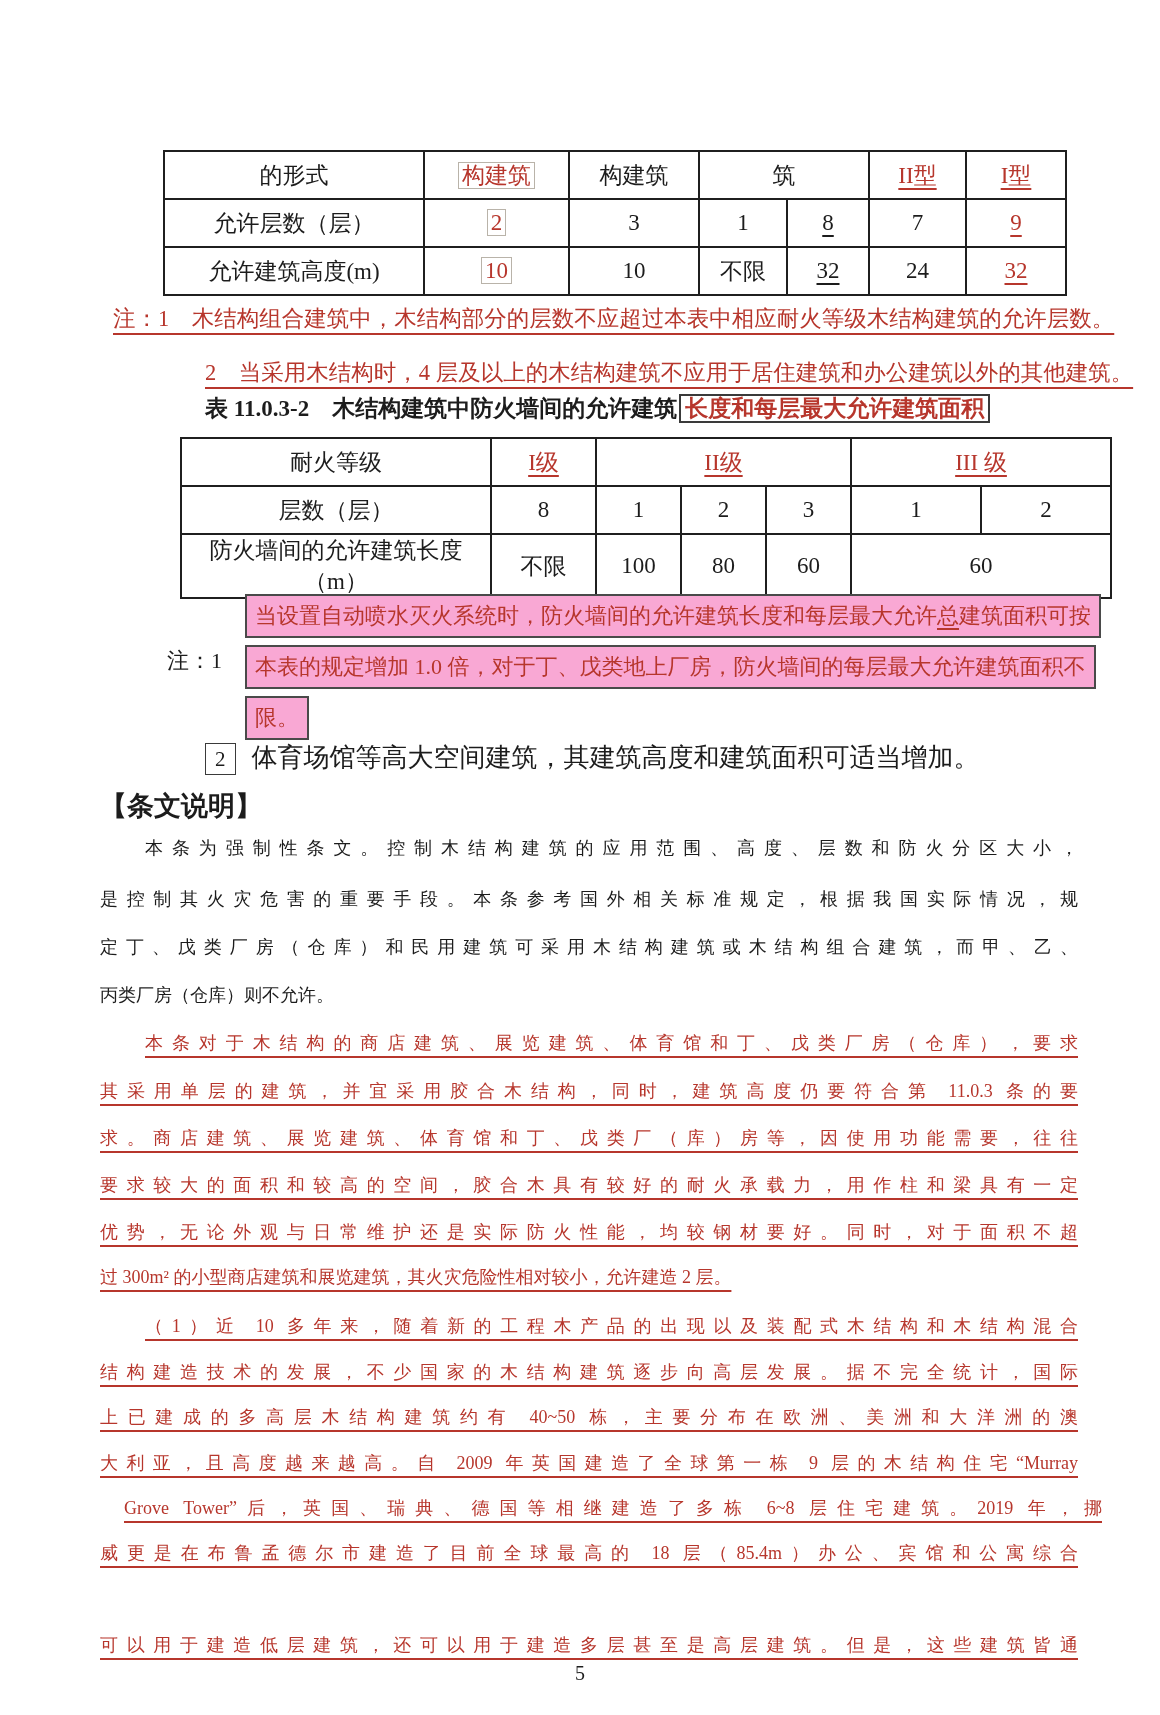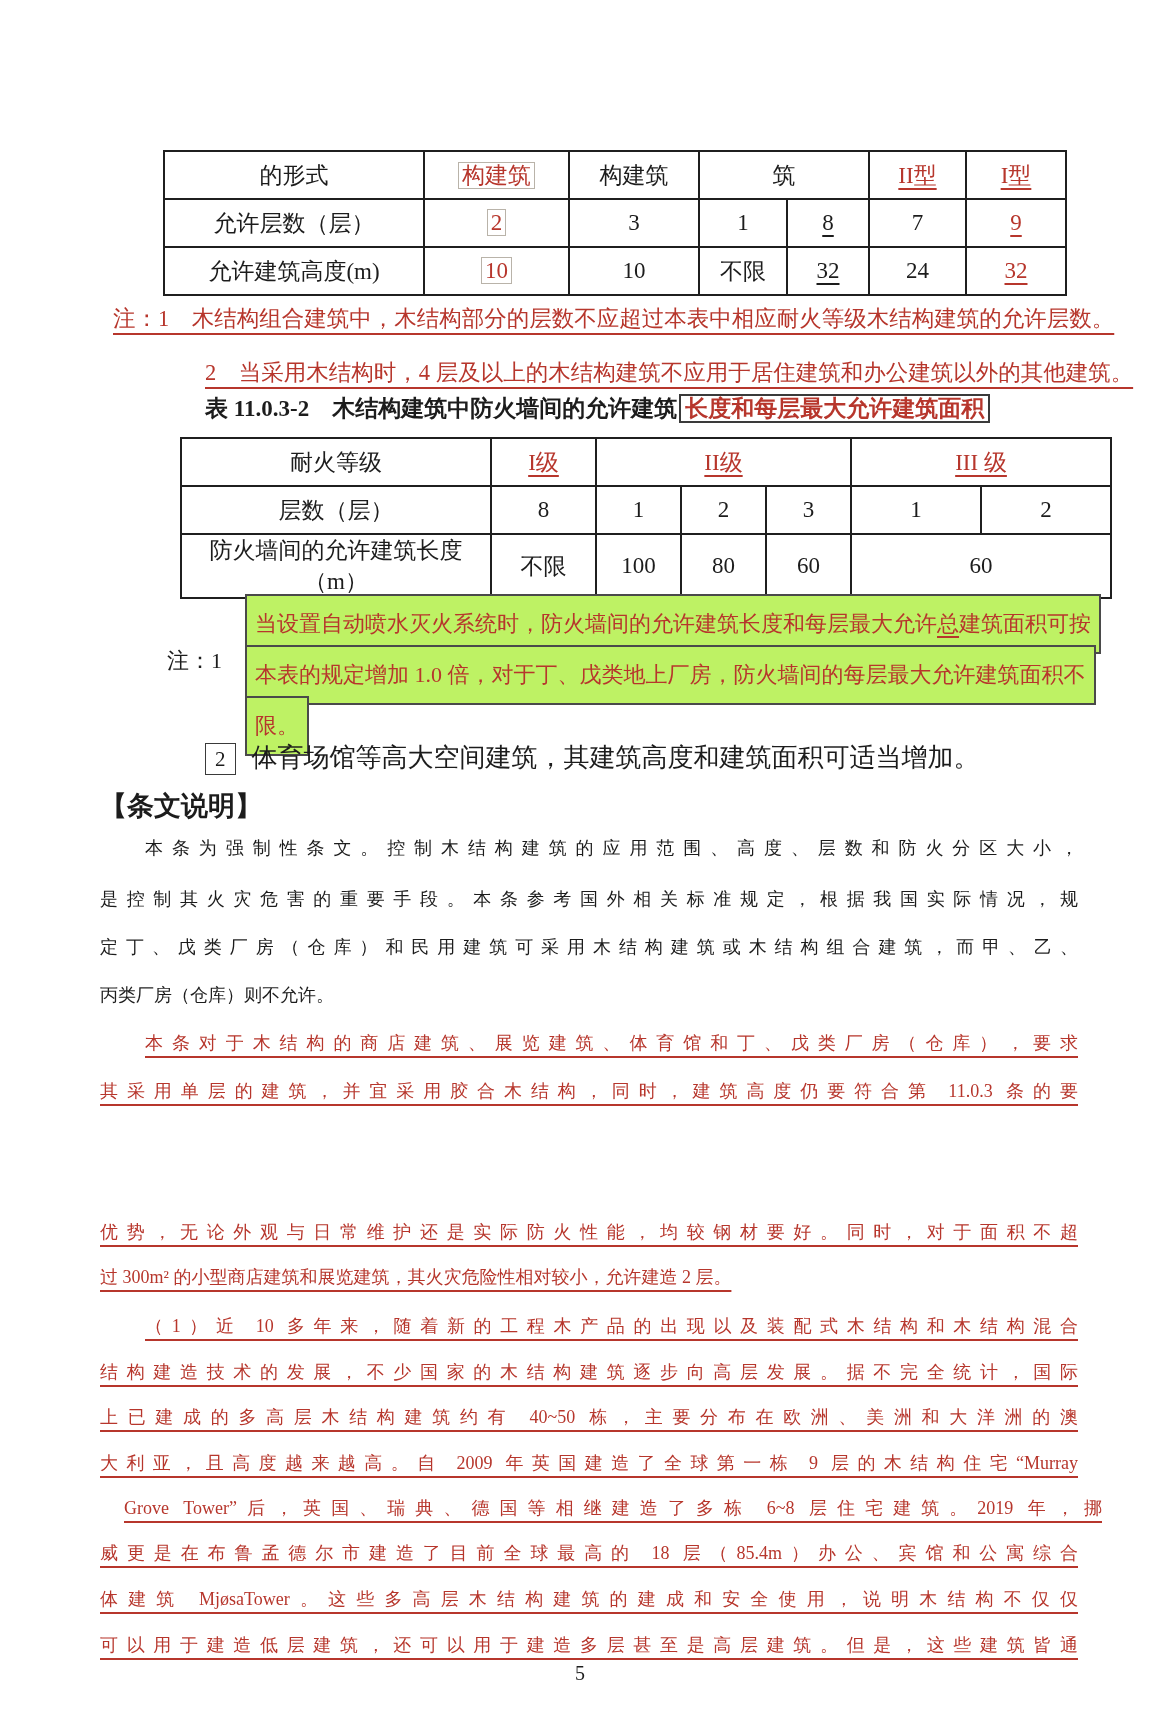--- a/index.html
+++ b/index.html
@@ -61,23 +61,23 @@
   .t2title .boxed{
     border:2px solid #3a3a3a;
     color:var(--red);
     padding:0 4px;
     margin-left:2px;
   }
   .nbox{
     border:2px solid #4a4a4a;
     color:var(--red);
     font-size:22px;
-    padding:13px 8px;
+    padding:5px 8px;
     white-space:nowrap;
-    background:#bef264;
+    background:#f9a8d4;
   }
   .nlabel{font-size:22px;color:var(--ink);white-space:nowrap;}
   .numbox{
     border:1.5px solid #3a3a3a;
     font-size:21px;
     padding:3px 9px;
     color:var(--ink);
   }
   .blknote{font-size:26px;color:var(--ink);white-space:nowrap;}
   .heading{font-size:27px;font-weight:bold;}
@@ -211,27 +211,28 @@
 
   <div class="abs heading" style="left:100px;top:788px;">【条文说明】</div>
 
   <div class="pl ind" style="top:833px;">本条为强制性条文。控制木结构建筑的应用范围、高度、层数和防火分区大小，</div>
   <div class="pl" style="top:884px;">是控制其火灾危害的重要手段。本条参考国外相关标准规定，根据我国实际情况，规</div>
   <div class="pl end" style="top:980px;">丙类厂房（仓库）则不允许。</div>
   <div class="pl" style="top:932px;">定丁、戊类厂房（仓库）和民用建筑可采用木结构建筑或木结构组合建筑，而甲、乙、</div>
 
   <div class="pl rl ind" style="top:1028px;">本条对于木结构的商店建筑、展览建筑、体育馆和丁、戊类厂房（仓库），要求</div>
   <div class="pl rl" style="top:1076px;">其采用单层的建筑，并宜采用胶合木结构，同时，建筑高度仍要符合第 11.0.3 条的要</div>
+  <div class="pl rl" style="top:1123px;">求。商店建筑、展览建筑、体育馆和丁、戊类厂（库）房等，因使用功能需要，往往</div>
+  <div class="pl rl" style="top:1170px;">要求较大的面积和较高的空间，胶合木具有较好的耐火承载力，用作柱和梁具有一定</div>
   <div class="pl rl" style="top:1217px;">优势，无论外观与日常维护还是实际防火性能，均较钢材要好。同时，对于面积不超</div>
   <div class="pl rl end" style="top:1262px;">过 300m² 的小型商店建筑和展览建筑，其火灾危险性相对较小，允许建造 2 层。</div>
 
   <div class="pl rl ind" style="top:1311px;">（1）近 10 多年来，随着新的工程木产品的出现以及装配式木结构和木结构混合</div>
   <div class="pl rl" style="top:1357px;">结构建造技术的发展，不少国家的木结构建筑逐步向高层发展。据不完全统计，国际</div>
   <div class="pl rl" style="top:1402px;">上已建成的多高层木结构建筑约有 40~50 栋，主要分布在欧洲、美洲和大洋洲的澳</div>
   <div class="pl rl" style="top:1448px;">大利亚，且高度越来越高。自 2009 年英国建造了全球第一栋 9 层的木结构住宅“Murray</div>
   <div class="pl rl" style="top:1493px;margin-left:24px;">Grove Tower”后，英国、瑞典、德国等相继建造了多栋 6~8 层住宅建筑。2019 年，挪</div>
   <div class="pl rl" style="top:1538px;">威更是在布鲁孟德尔市建造了目前全球最高的 18 层（85.4m）办公、宾馆和公寓综合</div>
-  <div class="pl rl" style="top:1584px;">体建筑 MjøsaTower。这些多高层木结构建筑的建成和安全使用，说明木结构不仅仅</div>
   <div class="pl rl" style="top:1630px;">可以用于建造低层建筑，还可以用于建造多层甚至是高层建筑。但是，这些建筑皆通</div>
 
   <div class="pagenum">5</div>
 
 </div>
 
 </body></html>

